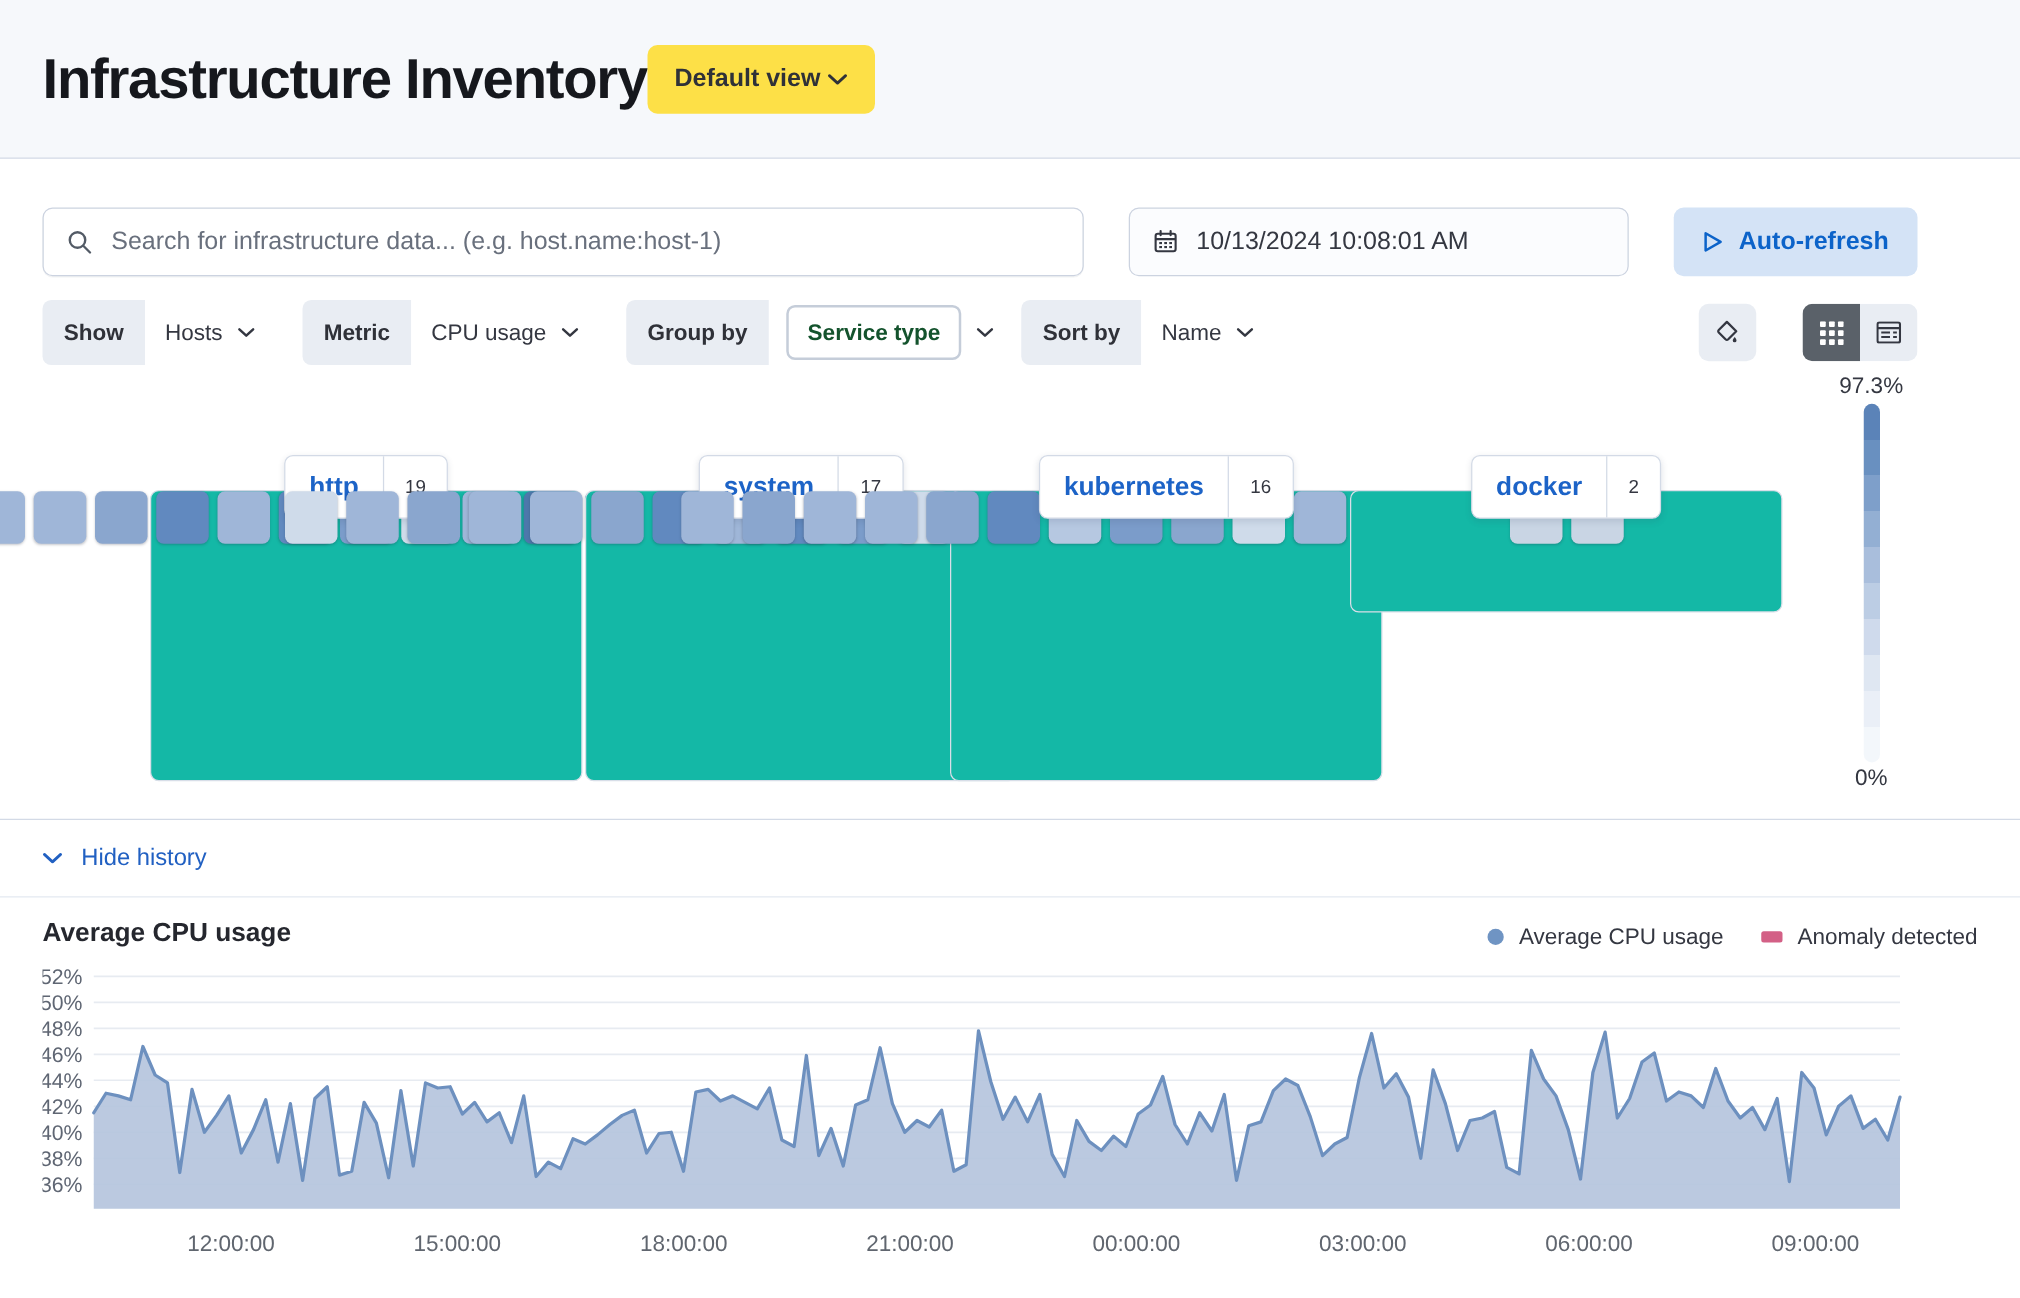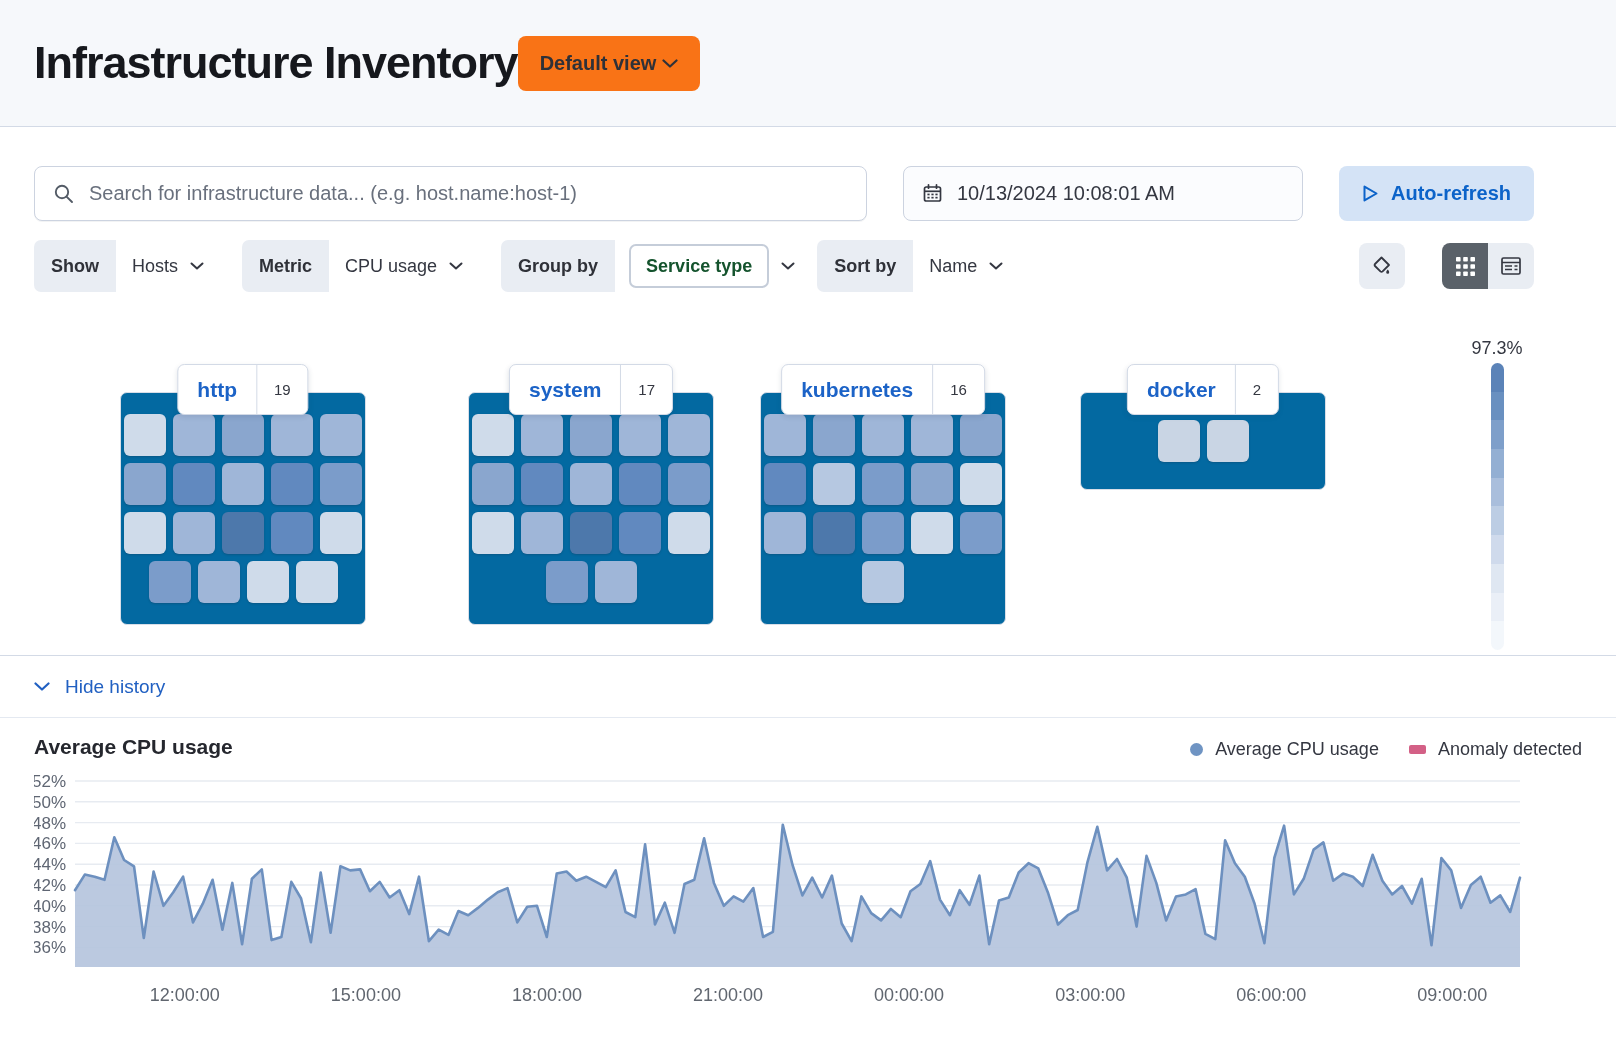--- a/index.html
+++ b/index.html
@@ -8,21 +8,21 @@
   #app { position:relative; width:1616px; height:1038px; background:#fff; }
 
   
   .page-header { height:127px; background:#f6f8fb; border-bottom:1px solid #d3dae6;
     display:flex; align-items:center; padding:0 82px 0 34px; }
   .page-title { font-size:45px; font-weight:800; letter-spacing:-1px; color:#16181d; }
   .header-actions { display:flex; align-items:center; gap:24px; }
   .feedback-btn { display:flex; align-items:center; gap:12px; height:55px; padding:0 24px;
     background:#fbf1d3; border:none; border-radius:8px; color:#8a6a0a; font-size:20px; font-weight:600; cursor:pointer; font-family:inherit; }
   .view-btn { display:flex; align-items:center; gap:6px; height:55px; padding:0 22px;
-    background:#f97316; border:none; border-radius:8px; color:#2f3138; font-size:20px; font-weight:600; cursor:pointer; font-family:inherit; }
+    background:#fde047; border:none; border-radius:8px; color:#2f3138; font-size:20px; font-weight:600; cursor:pointer; font-family:inherit; }
 
   
   .search-row { display:flex; align-items:center; gap:36px; margin:39px 82px 0 34px; }
   .search-box { flex:1; display:flex; align-items:center; gap:14px; height:55px; background:#fff;
     border:1px solid #ccd3e0; border-radius:8px; padding:0 18px; box-shadow:0 1px 0 rgba(90,100,120,.08); }
   .search-box input { flex:1; border:none; outline:none; font-size:20px; color:#343741; background:transparent; font-family:inherit; }
   .search-box input::placeholder { color:#69707d; }
   .date-btn { display:flex; align-items:center; gap:14px; width:400px; height:55px; background:#fbfcfe;
     border:1px solid #ccd3e0; border-radius:8px; padding:0 18px; font-size:20px; color:#343741; cursor:pointer; font-family:inherit; }
   .refresh-btn { display:flex; align-items:center; justify-content:center; gap:12px; width:195px; height:55px;
@@ -41,31 +41,31 @@
   .filter-right { margin-left:auto; display:flex; align-items:center; gap:37px; }
   .icon-btn { width:46px; height:46px; background:#e9edf3; border:none; border-radius:8px; cursor:pointer;
     display:flex; align-items:center; justify-content:center; }
   .segmented { display:flex; border-radius:8px; overflow:hidden; }
   .seg-btn { width:46px; height:46px; border:none; cursor:pointer; display:flex; align-items:center; justify-content:center; }
   .seg-btn.selected { background:#5a6169; }
   .seg-btn.unselected { background:#e9edf3; }
 
   
   .inventory { position:relative; height:363px; overflow:hidden; }
-  .panel { position:absolute; top:100px; width:246px; background:#0369a1; border:1px solid #d8dee8; border-radius:7px;
-    display:flex; flex-direction:column; justify-content:center; gap:7px; }
+  .panel { position:absolute; top:100px; width:346px; background:#14b8a6; border:1px solid #d8dee8; border-radius:7px;
+    display:flex; flex-direction:row; justify-content:center; gap:7px; }
   .tile-row { display:flex; justify-content:center; gap:7px; }
   .tile { width:42px; height:42px; border-radius:6px; box-shadow:0 1px 2px rgba(30,40,60,.25); cursor:pointer; }
   .pill { position:absolute; top:-29px; left:50%; transform:translateX(-50%); display:inline-flex; align-items:stretch;
     background:#fff; border:1px solid #d3dae6; border-radius:7px; height:51px; box-shadow:0 2px 5px rgba(50,60,90,.13); white-space:nowrap; }
   .pill-name { display:flex; align-items:center; padding:0 19px; color:#1c63c7; font-size:21px; font-weight:700; cursor:pointer; }
   .pill-div { width:1px; background:#d3dae6; }
   .pill-count { display:flex; align-items:center; padding:0 17px; color:#343741; font-size:15px; }
   .scale-legend { position:absolute; left:1458px; top:6px; width:78px; display:flex; flex-direction:column; align-items:center; }
-  .scale-max, .scale-min { font-size:18px; color:#343741;margin-top:40px; }
+  .scale-max, .scale-min { font-size:18px; color:#343741; }
   .scale-bar { width:13px; height:287px; border-radius:7px; margin:4px 0 2px; }
 
   
   .history-toggle-row { height:63px; border-top:1px solid #d3dae6; border-bottom:1px solid #e4e9f1;
     display:flex; align-items:center; padding:0 34px; }
   .history-toggle { display:flex; align-items:center; gap:15px; color:#2160c2; font-size:19px; font-weight:500;
     background:none; border:none; cursor:pointer; font-family:inherit; }
 
   
   .history { position:relative; padding:17px 34px 0; }

